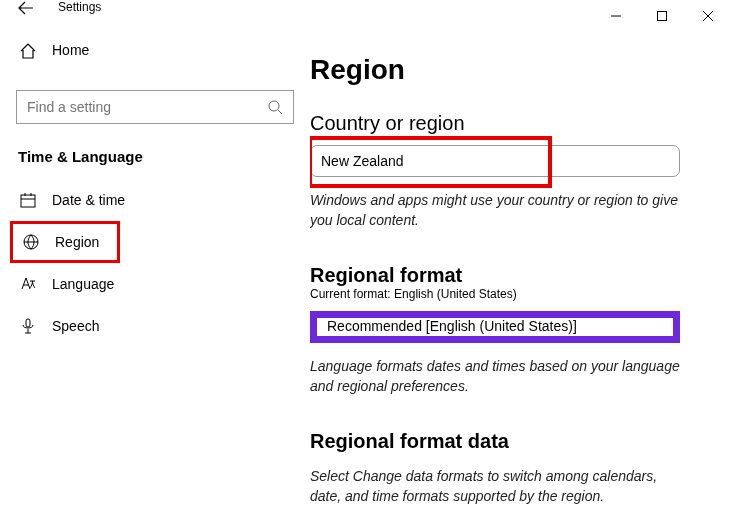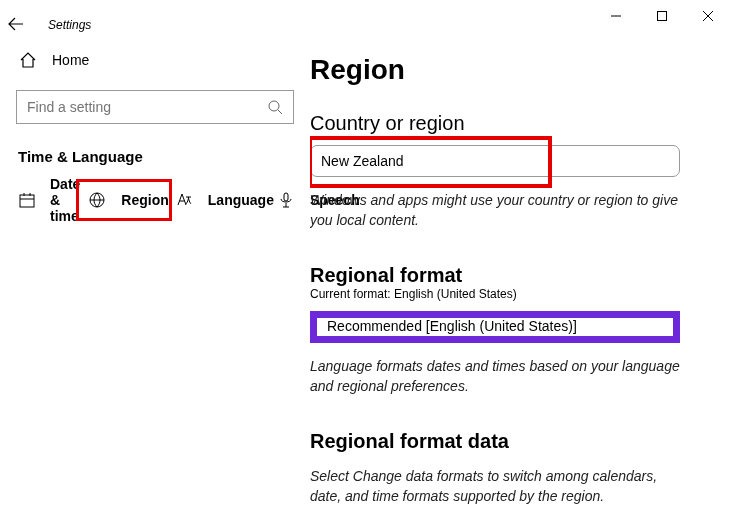--- a/index.html
+++ b/index.html
@@ -8,40 +8,39 @@
     font-size: 13px;
     color: #000;
     background: #fff;
     width: 731px;
     height: 511px;
     overflow: hidden;
   }
   .window { display: flex; flex-direction: column; height: 100%; }
   .titlebar {
     display: flex;
-    align-items: flex-end;
+    align-items: flex-start;
     height: 32px;
-    padding-left: 8px;
-    font-style: italic;
+    padding-left: 18px;
   }
   .titlebar .back { width: 32px; display:flex; align-items:center; }
   .titlebar .title { font-size: 12px; padding-left: 8px; }
   .win-controls { margin-left: auto; display: flex; }
   .win-controls .ctl {
     width: 46px; height: 32px;
     display: flex; align-items: center; justify-content: center;
   }
   .body { display: flex; flex: 1; overflow: hidden; }
   .sidebar {
     width: 310px;
     padding: 10px 16px;
     display: flex; flex-direction: column;
   }
   .home-row {
-    display: flex; align-items: center;
+    display: flex; 
     height: 36px; gap: 14px; padding-left: 2px;
     margin-bottom: 12px;
   }
   .home-row .icon { width: 20px; display:flex; justify-content:center;}
   .home-row .txt { font-size: 14px; }
   .search {
     display: flex; align-items: center;
     border: 1px solid #999;
     height: 34px;
     padding: 0 10px;
@@ -52,21 +51,21 @@
     border: none; outline: none;
     flex: 1; font-size: 14px;
     font-family: inherit;
     color: #666;
     background: transparent;
   }
   .category {
     font-size: 15px; font-weight: 600;
     padding: 6px 2px 14px 2px;
   }
-  .nav { display: flex; flex-direction: row; font-weight: bold; }
+  .nav { display: flex; flex-direction: column; }
   .nav-item {
     display: flex; align-items: center;
     height: 42px; gap: 14px;
     padding-left: 2px;
     font-size: 14px;
   }
   .nav-item .icon { width: 20px; display:flex; justify-content:center; }
   .hl-red-sidebar {
     border: 3px solid #e60000;
     margin-left: -6px;

